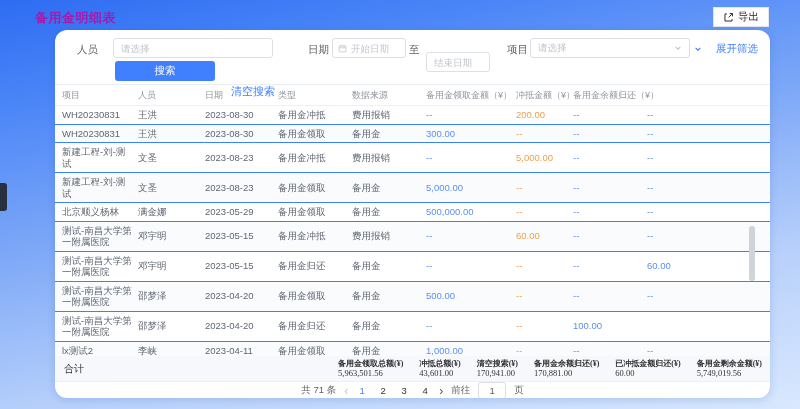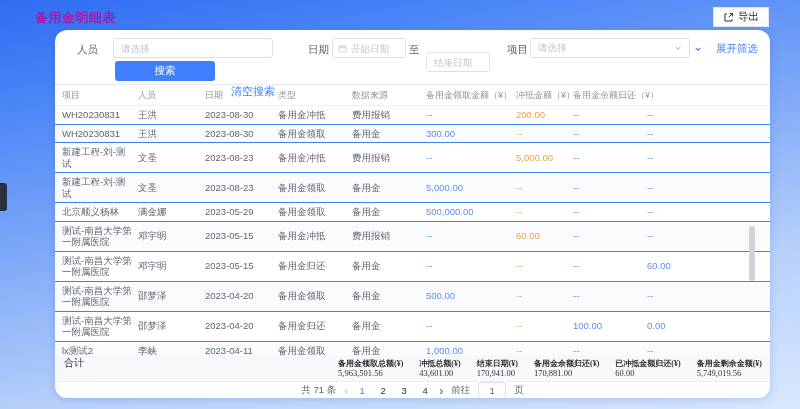--- a/index.html
+++ b/index.html
@@ -42,21 +42,21 @@
   .t-header{height:21px;align-items:center;border-bottom:1px solid #eef0f4;}
   .h-cell{font-size:9px;color:#8f959e;white-space:nowrap;overflow:visible;}
   .t-body{height:250px;overflow:hidden;}
   .t-row{align-items:center;border-bottom:1px solid #3b82f6;padding-top:3px;padding-bottom:3px;min-height:18px;}
   .t-row.striped{background:#fafbfd;}
   .t-cell{font-size:9.5px;line-height:11.5px;color:#5f6672;word-break:break-all;padding-right:6px;}
   .amt-blue{color:#5b8ff2;}
   .amt-orange{color:#f0a04a;}
   
   .summary-row{position:relative;height:25px;background:#f6f8fb;border-bottom:1px solid #eef0f4;
-    display:flex;align-items:flex-start;}
+    display:flex;align-items:center;}
   .sum-label{font-size:10px;color:#303133;margin-left:9px;}
   .sum-items{position:absolute;left:283px;right:8px;top:0;bottom:0;display:flex;
     justify-content:space-between;align-items:center;font-family:Liberation Serif, serif;}
   .sum-item{line-height:1.2;}
   .sum-item .lab{font-size:8px;color:#303133;font-weight:bold;white-space:nowrap;}
   .sum-item .val{font-size:8.5px;color:#303133;white-space:nowrap;}
   
   .pagination{height:17px;display:flex;align-items:center;justify-content:center;gap:8px;
     font-size:9.5px;color:#606266;}
   .pg-prev{color:#c3c8d0;font-size:12px;line-height:1;cursor:pointer;}
@@ -230,21 +230,20 @@
       </div>
       <div class="t-row">
         <div class="t-cell">测试-南昌大学第一附属医院</div>
         <div class="t-cell">邵梦泽</div>
         <div class="t-cell">2023-04-20</div>
         <div class="t-cell">备用金归还</div>
         <div class="t-cell">备用金</div>
         <div class="t-cell amt-blue">--</div>
         <div class="t-cell amt-orange">--</div>
         <div class="t-cell amt-blue">100.00</div>
-        <div class="t-cell amt-blue">0.00</div>
       </div>
       <div class="t-row striped">
         <div class="t-cell">lx测试2</div>
         <div class="t-cell">李峡</div>
         <div class="t-cell">2023-04-11</div>
         <div class="t-cell">备用金领取</div>
         <div class="t-cell">备用金</div>
         <div class="t-cell amt-blue">1,000.00</div>
         <div class="t-cell amt-orange">--</div>
         <div class="t-cell amt-blue">--</div>
@@ -257,21 +256,21 @@
     <div class="sum-items" id="summary-items">
         <div class="sum-item">
           <div class="lab">备用金领取总额(¥)</div>
           <div class="val">5,963,501.56</div>
         </div>
         <div class="sum-item">
           <div class="lab">冲抵总额(¥)</div>
           <div class="val">43,601.00</div>
         </div>
         <div class="sum-item">
-          <div class="lab">结束日期(¥)</div>
+          <div class="lab">清空搜索(¥)</div>
           <div class="val">170,941.00</div>
         </div>
         <div class="sum-item">
           <div class="lab">备用金余额归还(¥)</div>
           <div class="val">170,881.00</div>
         </div>
         <div class="sum-item">
           <div class="lab">已冲抵金额归还(¥)</div>
           <div class="val">60.00</div>
         </div>

